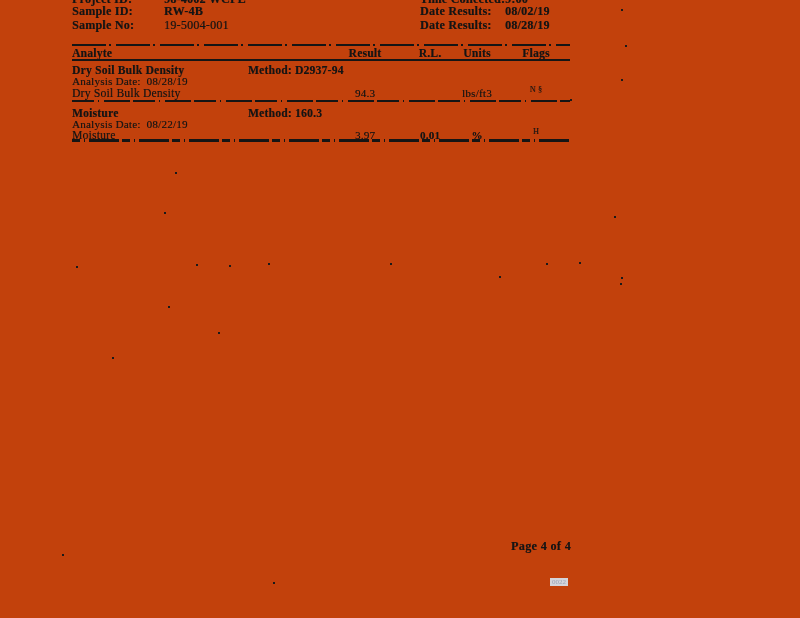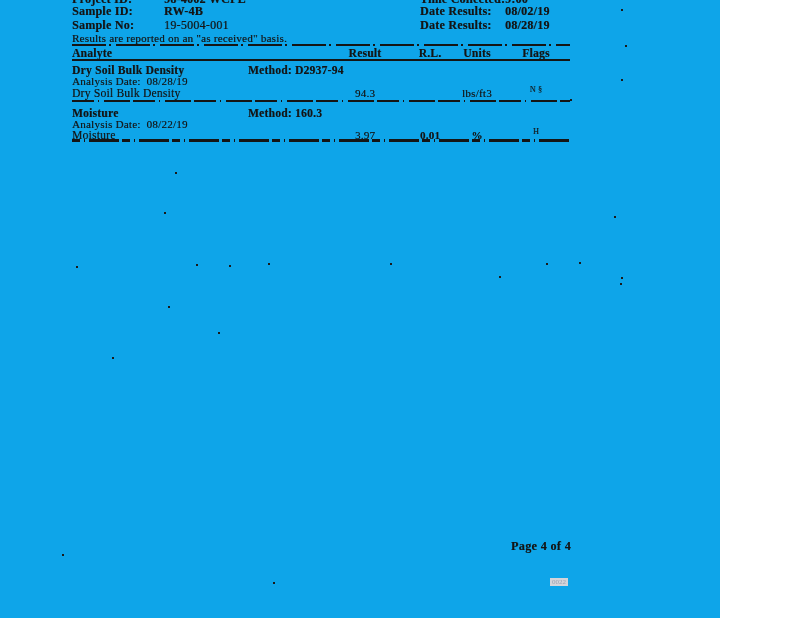--- a/index.html
+++ b/index.html
@@ -1,19 +1,19 @@
 <!DOCTYPE html>
 <html><head>
 <meta charset="utf-8">
 <style>
   html,body{margin:0;padding:0;background:#ffffff;}
   .page{
     position:relative;
-    width:720px;height:618px;
-    background:#0ea5e9;
+    width:800px;height:618px;
+    background:#c2410c;
     overflow:hidden;
     font-family:"Liberation Serif", serif;
     color:#141414;
   }
   .abs{position:absolute;white-space:nowrap;}
   .scan{text-shadow:0.4px 0.2px 0 rgba(20,20,20,0.5);letter-spacing:0.25px;}
   .b{font-weight:700;}
   .t12{font-size:12px;line-height:13px;}
   .t11{font-size:11.5px;line-height:12px;}
   .t10{font-size:11px;line-height:12px;}
@@ -78,21 +78,20 @@
   <span class="abs scan b t12 hl row2">Sample ID:</span>
   <span class="abs scan b t12 hv row2">RW-4B</span>
   <span class="abs scan b t12 hrl row2">Date Results:</span>
   <span class="abs scan b t12 hrv row2">08/02/19</span>
 
   <span class="abs scan b t12 hl row3">Sample No:</span>
   <span class="abs scan t12 hv row3">19-5004-001</span>
   <span class="abs scan b t12 hrl row3">Date Results:</span>
   <span class="abs scan b t12 hrv row3">08/28/19</span>
 
-  <span class="abs scan t10 hl row-basis">Results are reported on an "as received" basis.</span>
 
   <div class="rule" id="rule1"></div>
 
   <span class="abs scan b t11 col-analyte row-thead">Analyte</span>
   <span class="abs scan b t11 col-result row-thead">Result</span>
   <span class="abs scan b t11 col-rl row-thead">R.L.</span>
   <span class="abs scan b t11 col-units row-thead">Units</span>
   <span class="abs scan b t11 col-flags row-thead">Flags</span>
 
   <div class="rule" id="rule2"></div>

